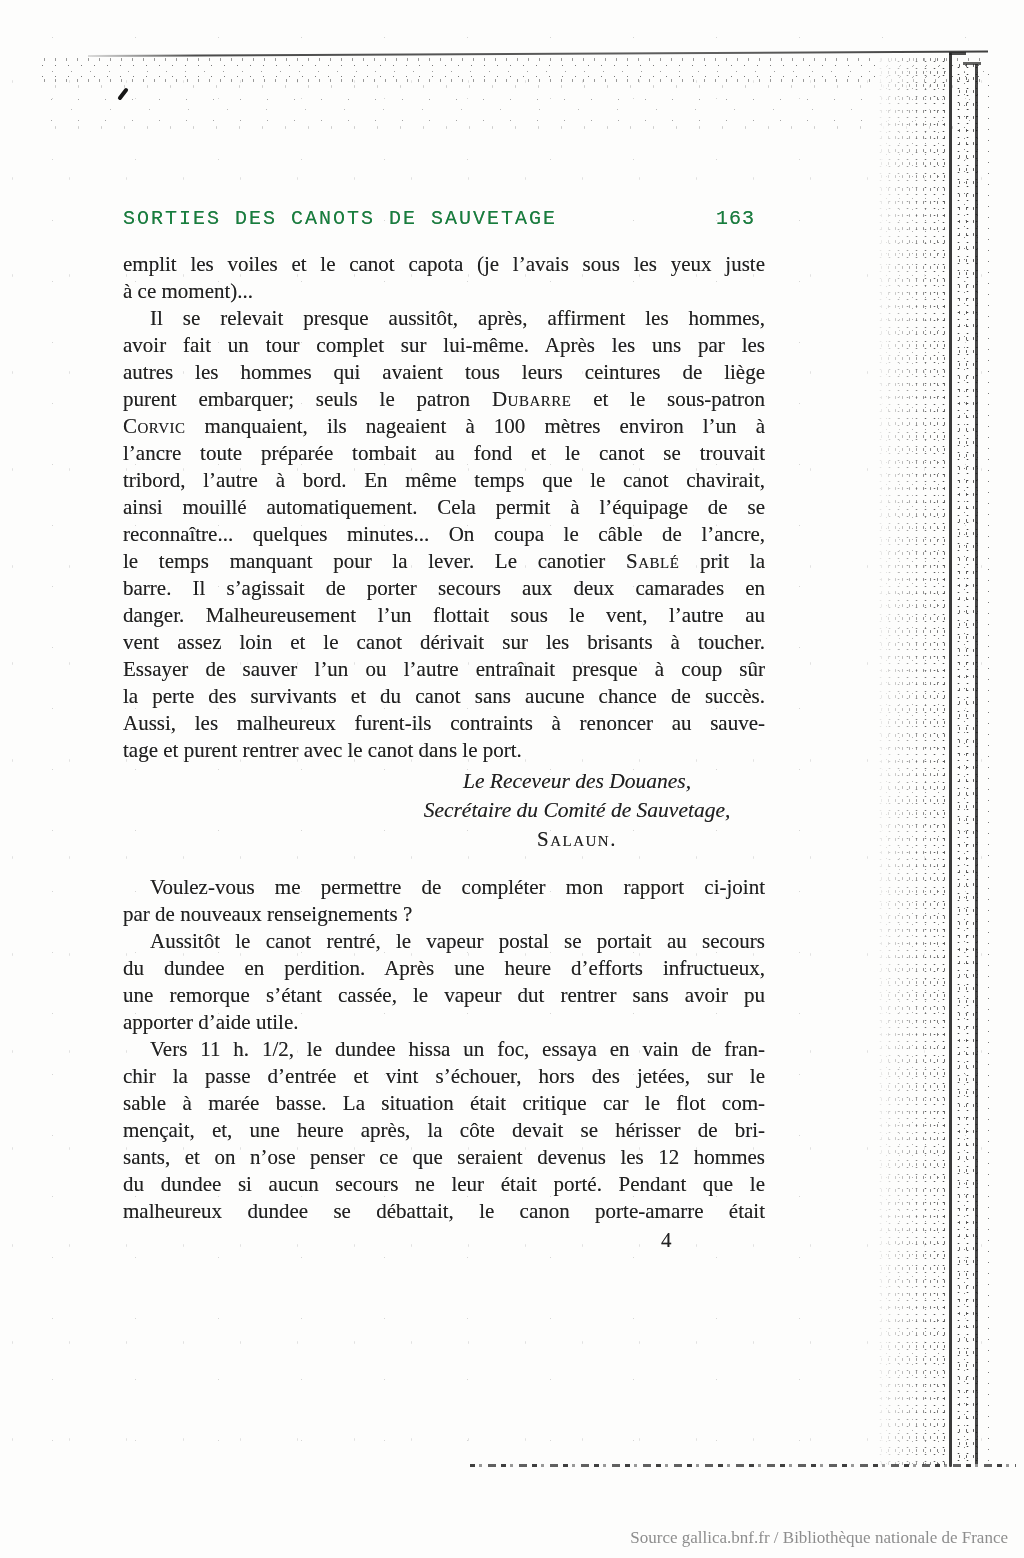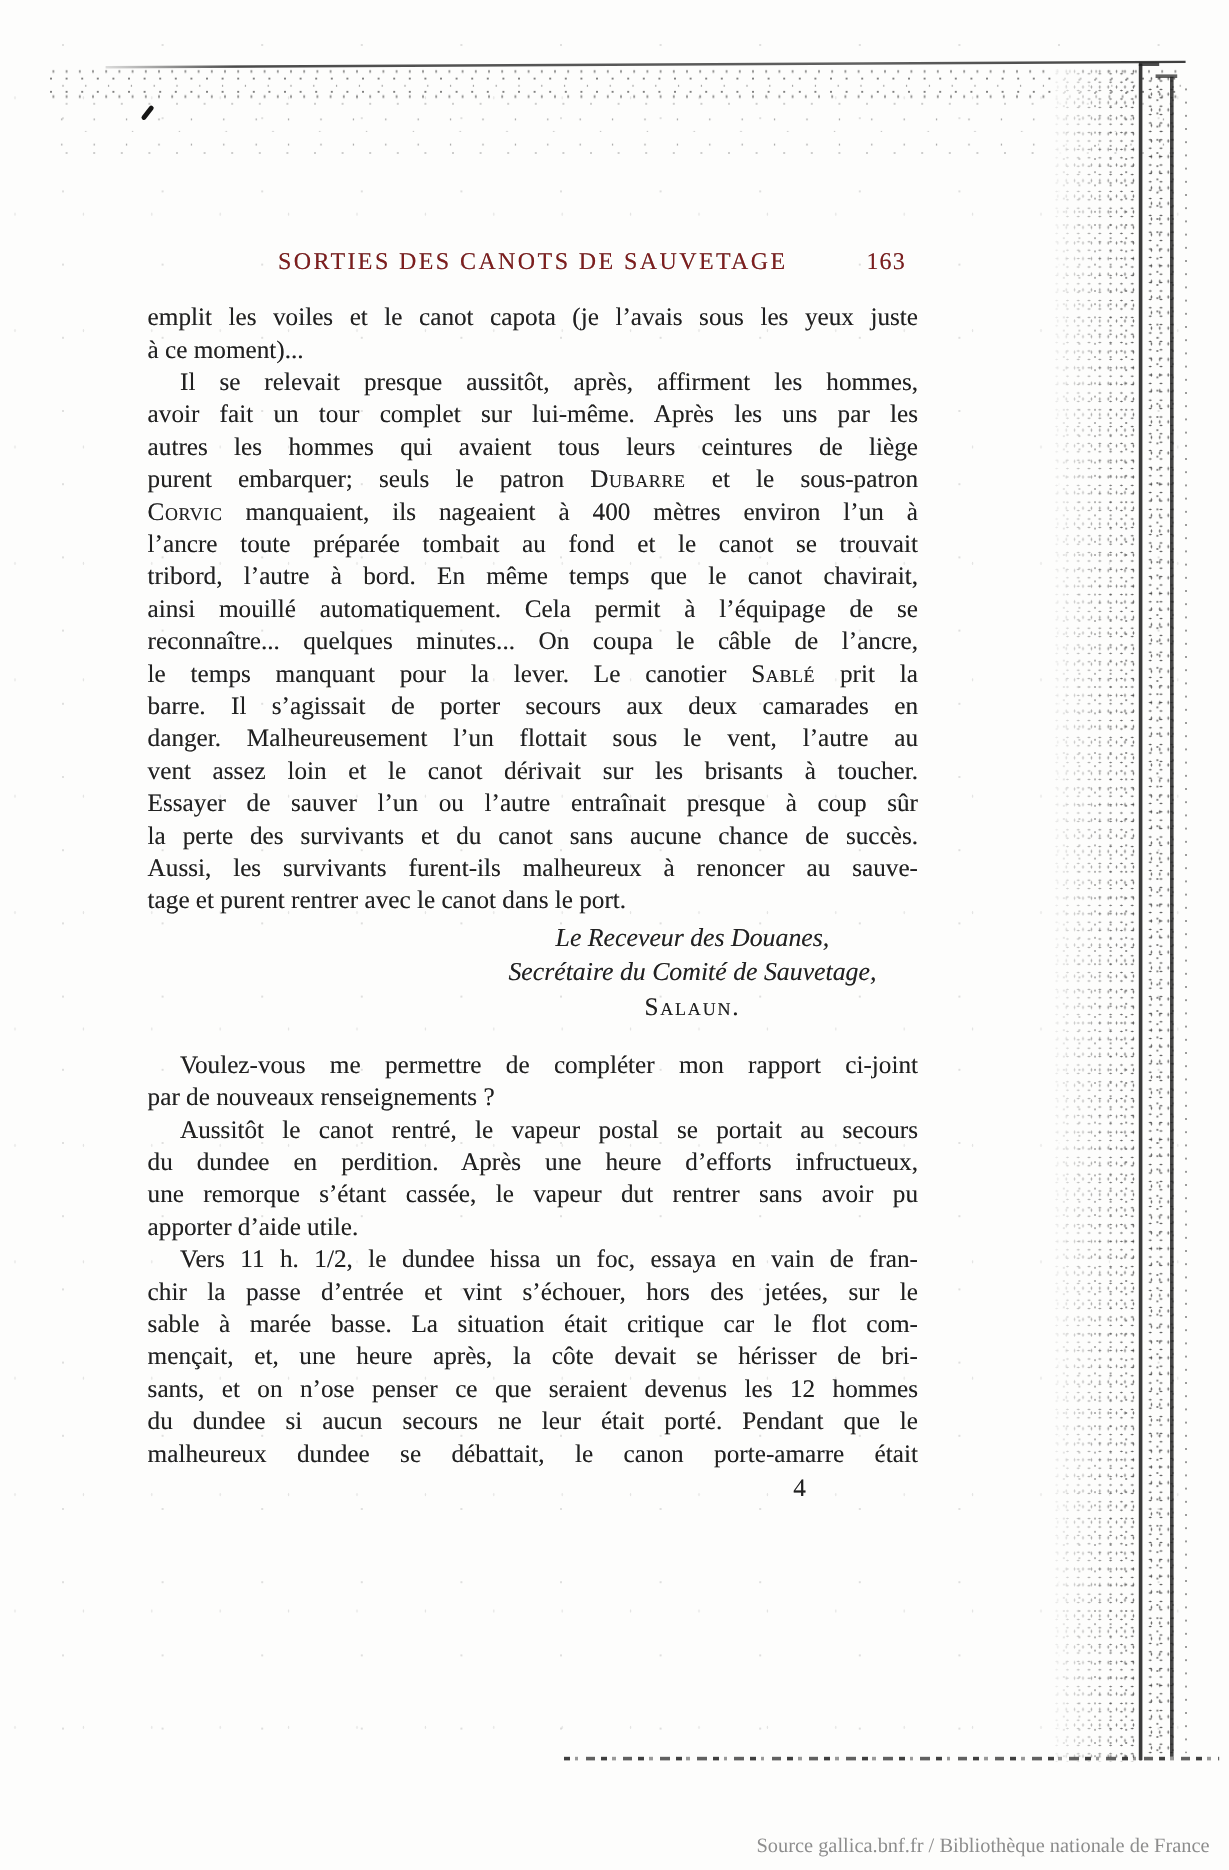--- a/index.html
+++ b/index.html
@@ -74,23 +74,23 @@
   #bottom-dashes { left: 470px; top: 1464px; width: 546px; height: 3px;
     background: repeating-linear-gradient(90deg,
       rgba(30,30,30,.85) 0 5px, transparent 5px 9px,
       rgba(30,30,30,.45) 9px 12px, transparent 12px 18px,
       rgba(30,30,30,.7) 18px 26px, transparent 26px 31px); }
 
   
   #content { position: absolute; left: 123px; top: 205px; width: 642px; z-index: 2;
     color: #212121; }
 
-  #page-header { position: relative; height: 27px; line-height: 27px; text-align: center;
-    font-size: 20px; letter-spacing: 2px; color: #7f1d1d;
-    text-shadow: 0 0 .4px rgba(0,0,0,.45); margin-bottom: 19px; }
+  #page-header { position: relative; height: 27px; line-height: 27px; text-align: left;
+    font-size: 20px; letter-spacing: 2px; color: #15803d;
+    text-shadow: 0 0 .4px rgba(0,0,0,.45); margin-bottom: 19px; font-family: Liberation Mono, monospace; }
   #page-header .folio { position: absolute; right: 10px; top: 0; letter-spacing: 1px; }
 
   .paragraph { margin: 0; }
   .line { height: 27px; line-height: 27px; font-size: 21px;
     text-align: justify; text-align-last: justify;
     text-shadow: 0 0 .4px rgba(0,0,0,.4); }
   .line.last { text-align-last: left; }
   .line.first-indent { text-indent: 27px; }
   .sc { font-variant: small-caps; letter-spacing: .5px; }
 
@@ -131,32 +131,32 @@
   <div id="section1">
       <div class="paragraph">
         <div class="line"><span>emplit les voiles et le canot capota (je l’avais sous les yeux juste</span></div>
         <div class="line last"><span>à ce moment)...</span></div>
       </div>
       <div class="paragraph">
         <div class="line first-indent"><span>Il se relevait presque aussitôt, après, affirment les hommes,</span></div>
         <div class="line"><span>avoir fait un tour complet sur lui-même. Après les uns par les</span></div>
         <div class="line"><span>autres les hommes qui avaient tous leurs ceintures de liège</span></div>
         <div class="line"><span>purent embarquer; seuls le patron </span><span class="sc">Dubarre</span><span> et le sous-patron</span></div>
-        <div class="line"><span class="sc">Corvic</span><span> manquaient, ils nageaient à 400 mètres environ l’un à</span></div>
+        <div class="line"><span class="sc">Corvic</span><span> manquaient, ils nageaient à 100 mètres environ l’un à</span></div>
         <div class="line"><span>l’ancre toute préparée tombait au fond et le canot se trouvait</span></div>
         <div class="line"><span>tribord, l’autre à bord. En même temps que le canot chavirait,</span></div>
         <div class="line"><span>ainsi mouillé automatiquement. Cela permit à l’équipage de se</span></div>
         <div class="line"><span>reconnaître... quelques minutes... On coupa le câble de l’ancre,</span></div>
         <div class="line"><span>le temps manquant pour la lever. Le canotier </span><span class="sc">Sablé</span><span> prit la</span></div>
         <div class="line"><span>barre. Il s’agissait de porter secours aux deux camarades en</span></div>
         <div class="line"><span>danger. Malheureusement l’un flottait sous le vent, l’autre au</span></div>
         <div class="line"><span>vent assez loin et le canot dérivait sur les brisants à toucher.</span></div>
         <div class="line"><span>Essayer de sauver l’un ou l’autre entraînait presque à coup sûr</span></div>
         <div class="line"><span>la perte des survivants et du canot sans aucune chance de succès.</span></div>
-        <div class="line"><span>Aussi, les survivants furent-ils malheureux à renoncer au sauve-</span></div>
+        <div class="line"><span>Aussi, les malheureux furent-ils contraints à renoncer au sauve-</span></div>
         <div class="line last"><span>tage et purent rentrer avec le canot dans le port.</span></div>
       </div>
     </div>
 
   <div id="signature-block">
     <div class="sig-line">Le Receveur des Douanes,</div>
     <div class="sig-line">Secrétaire du Comité de Sauvetage,</div>
     <div class="sig-name">Salaun.</div>
   </div>
 

